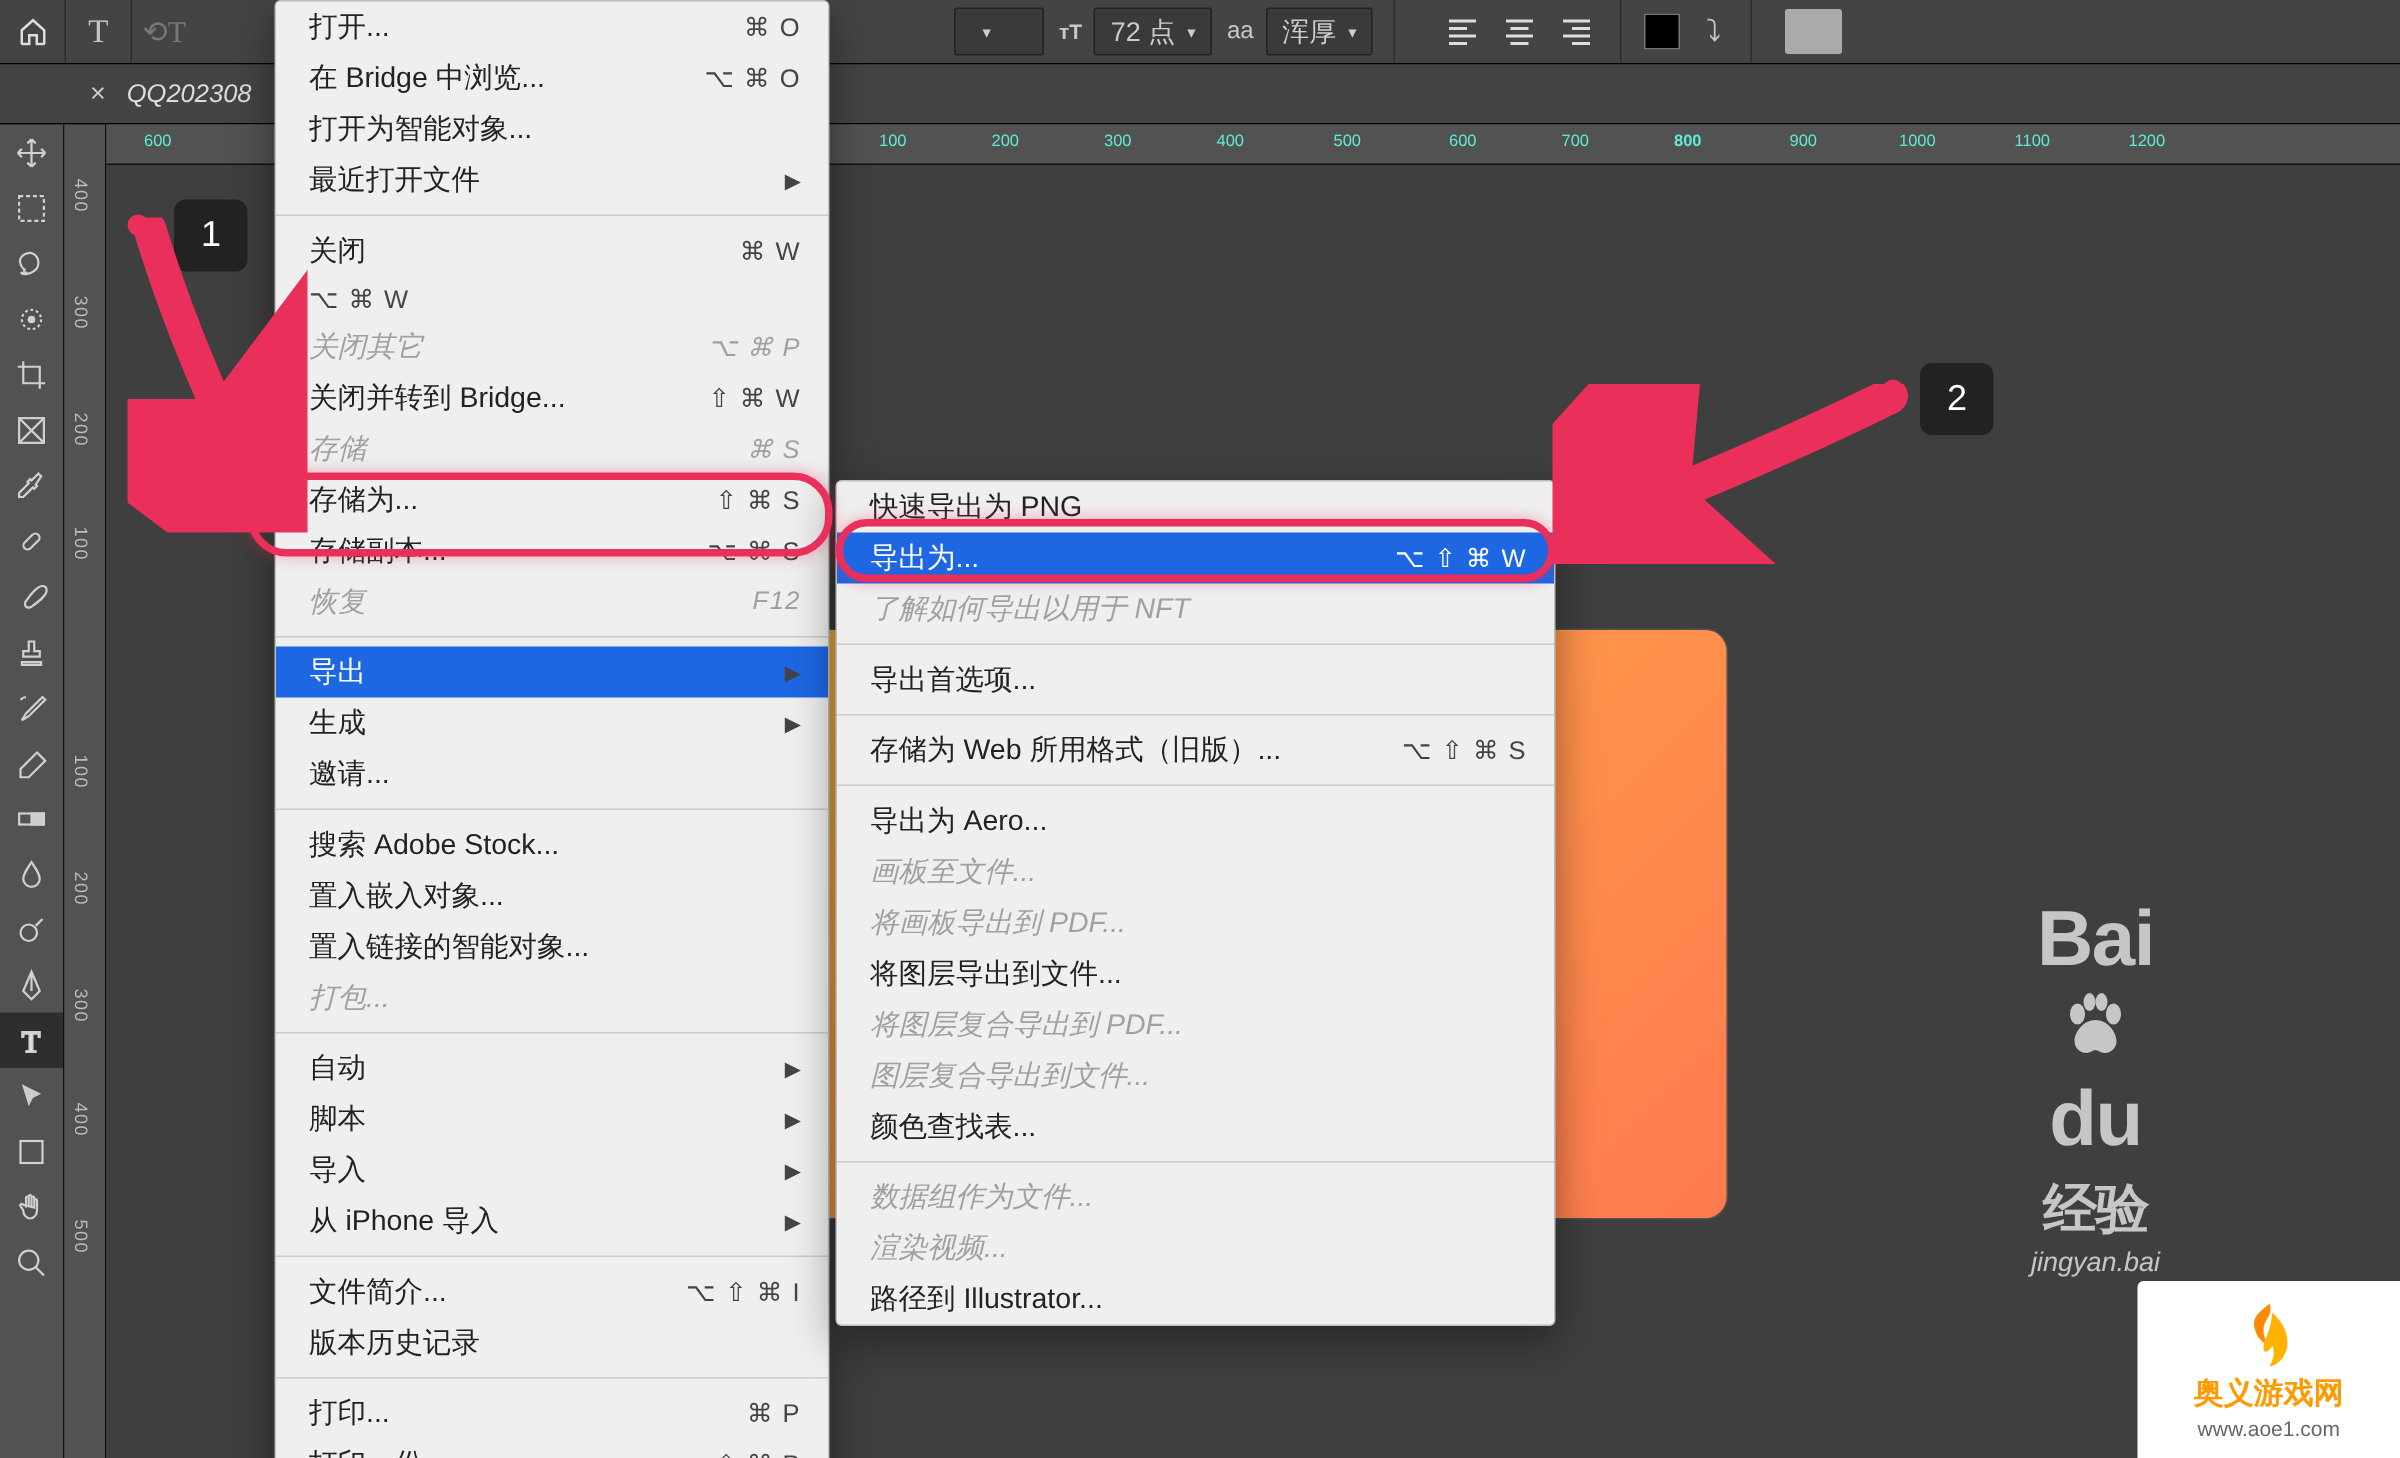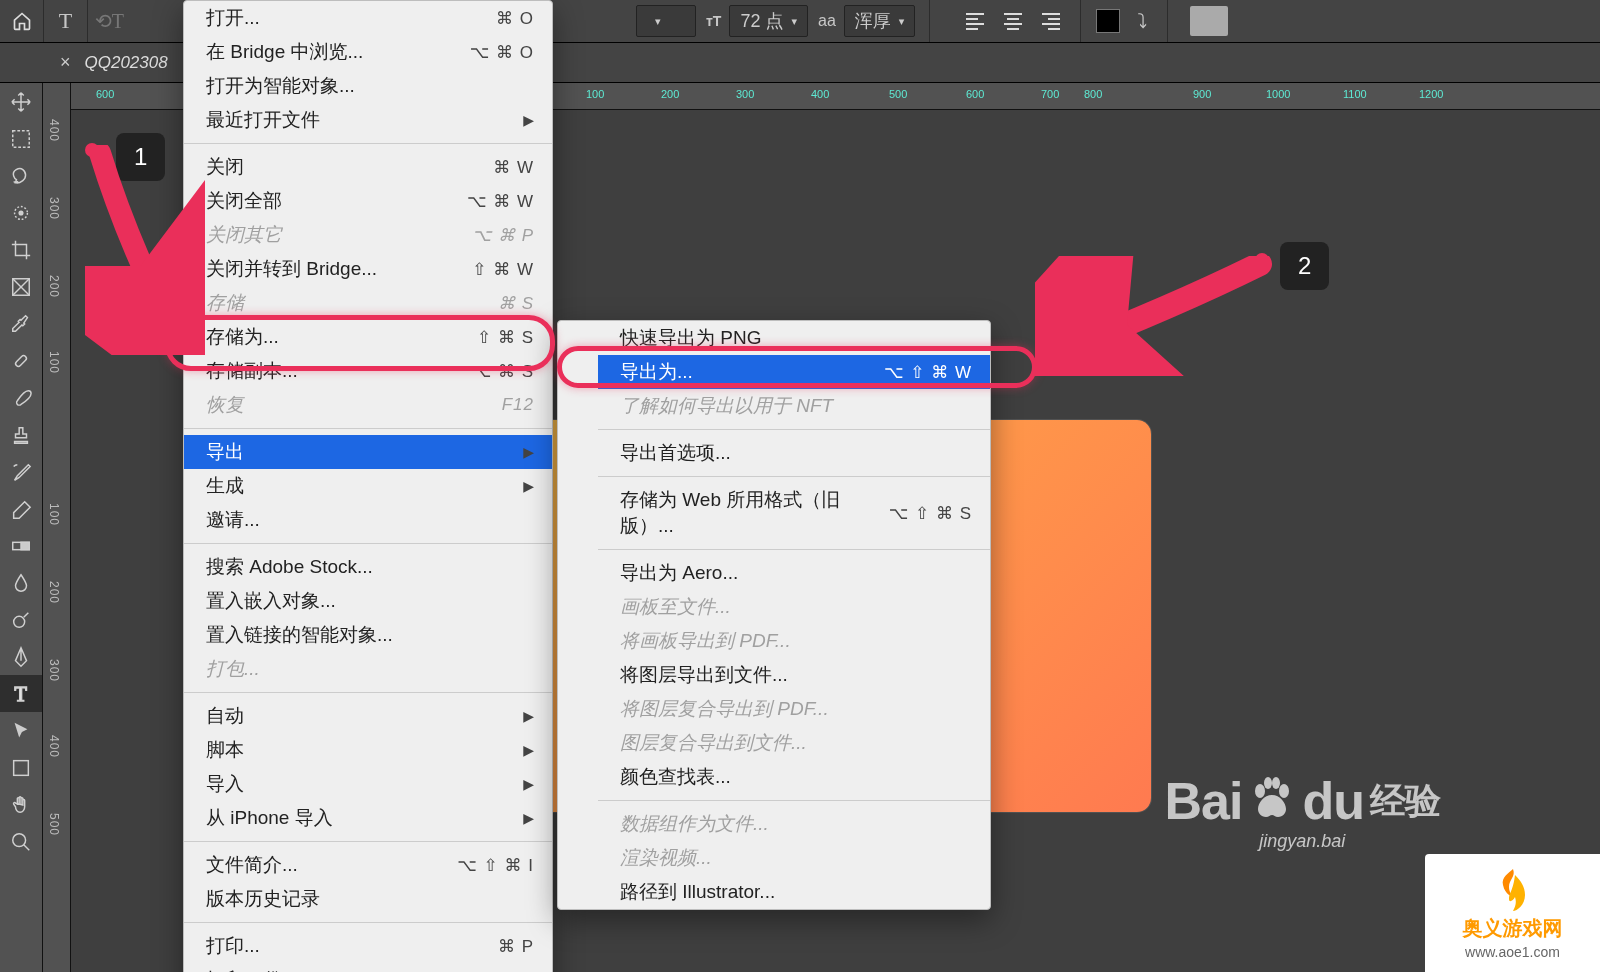--- a/index.html
+++ b/index.html
@@ -50,21 +50,21 @@
 
   .canvas{position:absolute;top:27px;left:0;right:0;bottom:0;background:#3f3f3f;}
   .artwork{position:absolute;left:440px;top:310px;width:640px;height:392px;
     background:linear-gradient(135deg,#ffc24a 0%,#ff954a 50%,#ff7a50 100%);
     border-radius:14px;box-shadow:0 0 0 1px rgba(255,255,255,0.1);}
 
   
   .menu{position:absolute;background:var(--menu-bg);border:1px solid #bdbdbd;border-radius:4px;
     box-shadow:0 10px 30px rgba(0,0,0,0.4);}
   .menu-main{left:183px;top:0;width:370px;}
-  .menu-sub{left:557px;top:320px;width:434px;padding-left:40px;}
+  .menu-sub{left:557px;top:320px;width:480px;}
   .mi{display:flex;align-items:center;padding:4px 18px 4px 22px;font-size:19px;color:var(--menu-text);
     min-height:30px;font-family:"PingFang SC","Microsoft YaHei",sans-serif;}
   .mi .lbl{flex:1;}
   .mi .sc{color:#444;font-size:17px;letter-spacing:1px;}
   .mi .arrow{color:#444;font-size:14px;}
   .mi.dim .lbl,.mi.dim .sc{color:var(--menu-dim);font-style:italic;}
   .mi.hl{background:var(--highlight);color:#fff;}
   .mi.hl .sc{color:#fff;}
   .sep{height:1px;background:#ccc;margin:6px 0;}
   
@@ -78,21 +78,21 @@
   .co1{left:116px;top:133px;}
   .co2{left:1280px;top:242px;}
   .dot{position:absolute;width:14px;height:14px;background:var(--pink);border-radius:50%;}
   .dot1{left:85px;top:143px;}
   .dot2{left:1255px;top:253px;}
   .arrow-svg{position:absolute;pointer-events:none;}
   .arrow1{left:85px;top:145px;}
   .arrow2{left:1035px;top:256px;}
 
   .watermark{position:absolute;right:160px;bottom:120px;text-align:center;opacity:0.7;color:#fff;}
-  .wm-logo{font-size:52px;font-weight:700;letter-spacing:-1px;display:flex;align-items:center;gap:6px;justify-content:center;}
+  .wm-logo{font-size:52px;font-weight:700;letter-spacing:-1px;display:flex;align-items:center;gap:6px;justify-content:center;flex-direction:column;}
   .wm-paw{display:inline-block;}
   .wm-sub{font-size:18px;font-style:italic;}
   .wm-cn{font-size:36px;font-weight:700;}
   
   .site-badge{position:absolute;right:0;bottom:0;width:175px;height:118px;background:#fff;
     border-radius:4px 0 0 0;display:flex;flex-direction:column;align-items:center;justify-content:center;}
   .badge-logo{color:#ff9a00;font-size:20px;font-weight:700;}
   .badge-flame{width:40px;height:48px;}
   .badge-url{color:#666;font-size:14px;margin-top:2px;}
 </style>
@@ -303,21 +303,21 @@
   <div class="canvas-area">
     <div class="ruler-h">
       <span class="rh-tick" style="left:25px;">600</span>
       <span class="rh-tick" style="left:515px;">100</span>
       <span class="rh-tick" style="left:590px;">200</span>
       <span class="rh-tick" style="left:665px;">300</span>
       <span class="rh-tick" style="left:740px;">400</span>
       <span class="rh-tick" style="left:818px;">500</span>
       <span class="rh-tick" style="left:895px;">600</span>
       <span class="rh-tick" style="left:970px;text-align:center;">700</span>
-      <span class="rh-tick" style="left:1013px;">800</span>
+      <span class="rh-tick" style="left:1045px;font-weight:bold;">800</span>
       <span class="rh-tick" style="left:1122px;">900</span>
       <span class="rh-tick" style="left:1195px;">1000</span>
       <span class="rh-tick" style="left:1272px;">1100</span>
       <span class="rh-tick" style="left:1348px;">1200</span>
     </div>
     <div class="canvas">
       <div class="artwork"></div>
     </div>
   </div>
 </div>
@@ -337,21 +337,20 @@
     <div class="mi">
       <span class="lbl">最近打开文件</span>
       <span class="arrow">▶</span>
     </div>
     <div class="sep"></div>
     <div class="mi">
       <span class="lbl">关闭</span>
       <span class="sc">⌘ W</span>
     </div>
     <div class="mi">
-      <span class="lbl">关闭全部</span>
       <span class="sc">⌥ ⌘ W</span>
     </div>
     <div class="mi dim">
       <span class="lbl">关闭其它</span>
       <span class="sc">⌥ ⌘ P</span>
     </div>
     <div class="mi">
       <span class="lbl">关闭并转到 Bridge...</span>
       <span class="sc">⇧ ⌘ W</span>
     </div>

